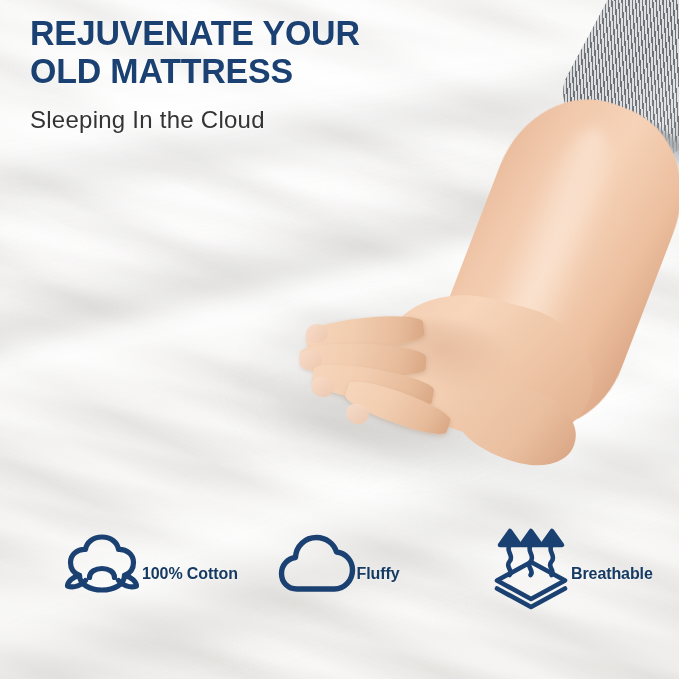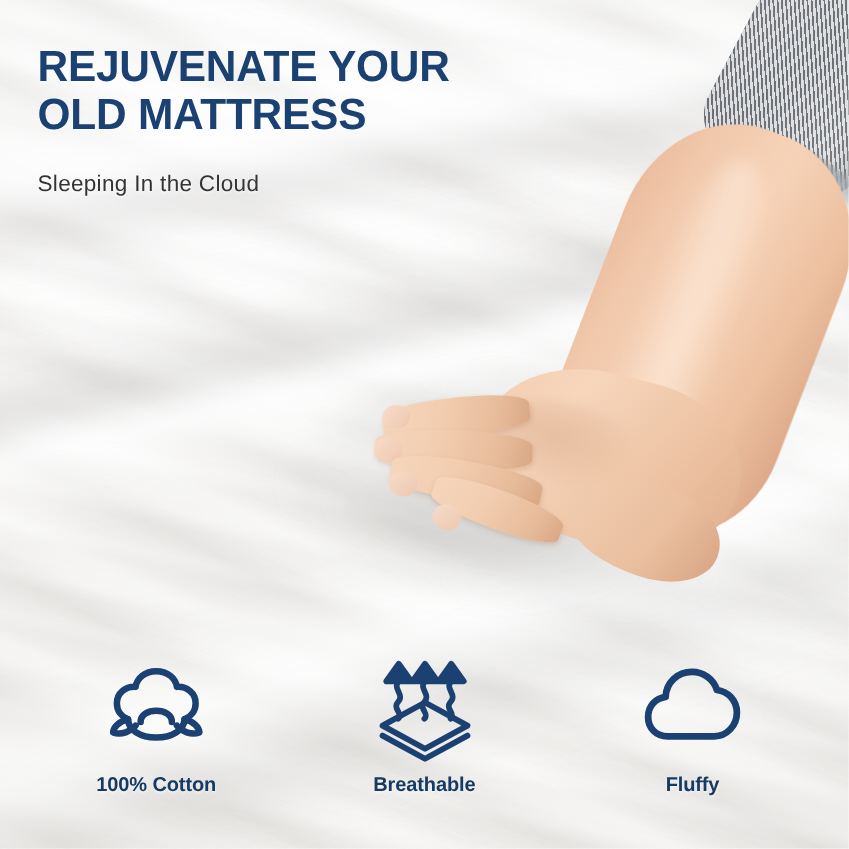--- a/index.html
+++ b/index.html
@@ -231,59 +231,58 @@
     transform:rotate(12deg);
     border-radius:50%;
     background:radial-gradient(ellipse at 50% 40%,
       rgba(148,146,143,0.30) 0%, rgba(160,158,155,0.14) 52%, rgba(255,255,255,0) 80%);
     filter:blur(9px);
   }
 
   
   .copy {
     position:absolute;
-    left:30px; top:35px;
+    left:30px; top:14px;
     width:440px;
   }
   .headline {
     color:#1b4172;
     font-family:"Liberation Sans", sans-serif;
     font-weight:bold;
     font-size:35px;
     line-height:1.09;
     letter-spacing:-0.2px;
     text-transform:uppercase;
     transform:scaleX(0.97);
     transform-origin:left center;
     white-space:pre-line;
     text-shadow:0 1px 2px rgba(255,255,255,0.55);
   }
   .subtitle {
-    margin-top:26px;
+    margin-top:16px;
     color:#343434;
     font-family:"Liberation Sans", sans-serif;
     font-weight:normal;
-    font-size:18px;
+    font-size:24px;
     letter-spacing:0.25px;
     text-shadow:0 1px 2px rgba(255,255,255,0.6);
   }
 
   
   .features {
     position:absolute;
     left:0; right:0;
     top:528px;
     display:flex;
     justify-content:space-between;
     padding:0 62px;
   }
   .feature {
     width:126px;
     display:flex;
-    flex-direction:column;
     align-items:center;
   }
   .feature-icon {
     height:78px;
     display:flex;
     align-items:center;
     justify-content:center;
   }
   .feature-icon svg { display:block; overflow:visible; }
   .feature-label {
@@ -361,51 +360,51 @@
           <path d="M27.5 47.5 C27.5 35.5 52.5 35.5 52.5 47.5"></path>
 
           <path d="M17.5 45.5 C10 47 5.5 52 5.5 56 C12 58.5 20 55 23.5 50.5"></path>
 
           <path d="M62.5 45.5 C70 47 74.5 52 74.5 56 C68 58.5 60 55 56.5 50.5"></path>
         </svg>
       </div>
       <div class="feature-label">100% Cotton</div>
     </div>
 
-
-    <div class="feature">
-      <div class="feature-icon">
-        <svg width="80" height="78" viewBox="0 0 80 78" fill="none" stroke="#1b4172" stroke-width="4.6" stroke-linecap="round" stroke-linejoin="round">
-
-          <path d="M9 17 L19 3 L29 17 Z" fill="#1b4172" stroke="#1b4172"></path>
-          <path d="M30 17 L40 3 L50 17 Z" fill="#1b4172" stroke="#1b4172"></path>
-          <path d="M51 17 L61 3 L71 17 Z" fill="#1b4172" stroke="#1b4172"></path>
-
-          <path d="M19 17 C13.5 23 24 27.5 18.5 33.5 C13.5 39 23 42.5 18.5 47"></path>
-          <path d="M40 17 C34.5 23 45 27.5 39.5 33.5 C34.5 39 44 42.5 39.5 47"></path>
-          <path d="M61 17 C55.5 23 66 27.5 60.5 33.5 C55.5 39 65 42.5 60.5 47"></path>
-
-          <path d="M40 71 L6 52.5 L40 34 L74 52.5 Z"></path>
-
-          <path d="M6 60.5 L40 79 L74 60.5"></path>
-        </svg>
-      </div>
-      <div class="feature-label">Breathable</div>
-    </div>
 
     <div class="feature">
       <div class="feature-icon">
         <svg width="80" height="74" viewBox="0 0 80 74" fill="none" stroke="#1b4172" stroke-width="5.4" stroke-linecap="round" stroke-linejoin="round">
           <path d="M20 59
                    C11 59 4.5 52.5 4.5 43.5
                    C4.5 35 10.5 28.5 18.5 27.5
                    C19 16 28 7.5 39.5 7.5
                    C49 7.5 57 13.5 59.5 22
                    C68.5 23 75.5 30.5 75.5 40
                    C75.5 50.5 67.5 59 57.5 59 Z"></path>
         </svg>
       </div>
       <div class="feature-label">Fluffy</div>
     </div>
 
+    <div class="feature">
+      <div class="feature-icon">
+        <svg width="80" height="78" viewBox="0 0 80 78" fill="none" stroke="#1b4172" stroke-width="4.6" stroke-linecap="round" stroke-linejoin="round">
+
+          <path d="M9 17 L19 3 L29 17 Z" fill="#1b4172" stroke="#1b4172"></path>
+          <path d="M30 17 L40 3 L50 17 Z" fill="#1b4172" stroke="#1b4172"></path>
+          <path d="M51 17 L61 3 L71 17 Z" fill="#1b4172" stroke="#1b4172"></path>
+
+          <path d="M19 17 C13.5 23 24 27.5 18.5 33.5 C13.5 39 23 42.5 18.5 47"></path>
+          <path d="M40 17 C34.5 23 45 27.5 39.5 33.5 C34.5 39 44 42.5 39.5 47"></path>
+          <path d="M61 17 C55.5 23 66 27.5 60.5 33.5 C55.5 39 65 42.5 60.5 47"></path>
+
+          <path d="M40 71 L6 52.5 L40 34 L74 52.5 Z"></path>
+
+          <path d="M6 60.5 L40 79 L74 60.5"></path>
+        </svg>
+      </div>
+      <div class="feature-label">Breathable</div>
+    </div>
+
   </div>
 
 </div>
 
 </body></html>

